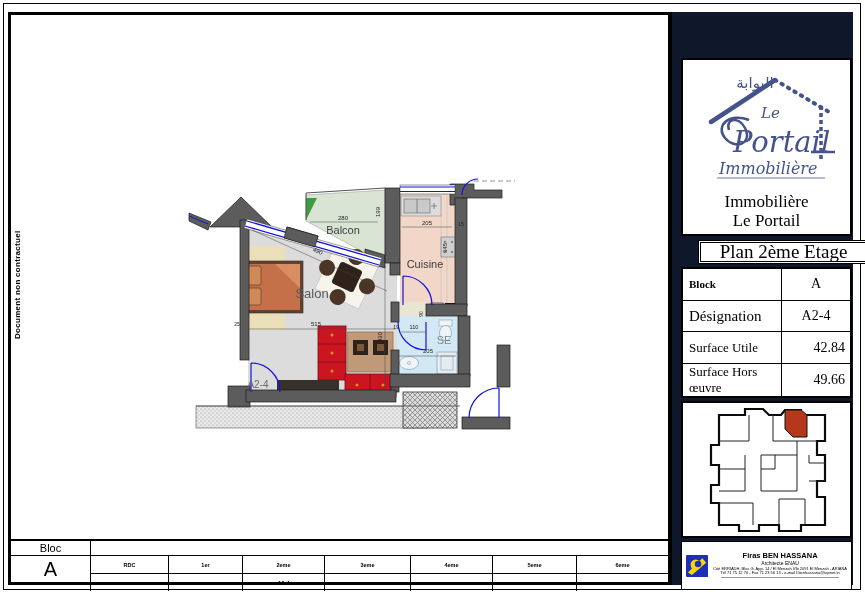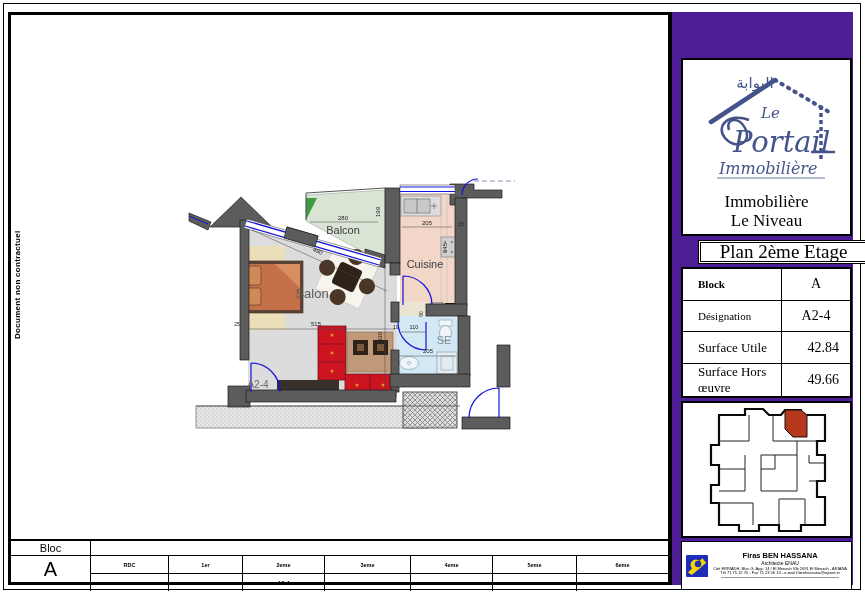--- a/index.html
+++ b/index.html
@@ -11,34 +11,34 @@
 
   
   .sidetext { position:absolute; left:13px; top:222px; width:15px; height:125px;
               writing-mode:vertical-rl; transform:rotate(180deg);
               font-size:8px; font-weight:bold; letter-spacing:.3px; text-align:center; }
 
   
   .plan-svg { position:absolute; left:185px; top:162px; }
 
   
-  .panel { position:absolute; left:668px; top:12px; width:185px; bottom:9px; border-left:4px solid #000; background:#4c1d95; }
+  .panel { position:absolute; left:668px; top:12px; width:185px; bottom:9px; border-left:4px solid #000; background:#0f172a; }
   .pbox { position:absolute; left:9px; width:171px; background:#fff; }
   .logo-box { top:46px; height:178px; border:2px solid #000; text-align:center; }
   .firm-name { font-family:"Liberation Serif", serif; font-size:17px; line-height:19px; color:#000; }
   .title-box { top:228px; height:24px; border:3px double #000; display:flex; align-items:center; justify-content:center;
                font-family:"Liberation Serif", serif; font-size:19px;margin-left:17px; }
   .info-box { top:255px; height:131px; border:2px solid #000; display:flex; flex-direction:column; }
   .info-row { flex:1; display:flex; border-bottom:1px solid #000; font-family:"Liberation Serif", serif; }
   .info-row:last-child { border-bottom:none; }
-  .info-lbl { width:99px; border-right:1px solid #000; display:flex; align-items:center; padding-left:15px; }
+  .info-lbl { width:99px; border-right:1px solid #000; display:flex; align-items:center; padding-left:6px; }
   .info-val { flex:1; display:flex; align-items:center; justify-content:center; font-size:14px; }
-  .info-val.num { justify-content:flex-end; padding-right:11px; }
+  .info-val.num { justify-content:flex-end; padding-right:5px; }
   .lbl-b { font-weight:bold; font-size:11px; }
-  .lbl-m { font-size:11px; }
+  .lbl-m { font-size:15px; }
   .lbl-s { font-size:13px; }
   .keyplan-box { top:389px; height:137px; border:2px solid #000; display:flex; align-items:center; justify-content:center; }
   .contact-box { top:529px; height:49px; border:1px solid #000; display:flex; align-items:center; padding:2px 4px; gap:5px; }
   .contact-txt { flex:1; text-align:center; line-height:1.15; }
   .c-name { font-size:7.5px; font-weight:bold; }
   .c-role { font-size:5px; }
   .c-addr { font-size:4px; white-space:nowrap; }
   .c-tel  { font-size:4px; white-space:nowrap; }
   .c-rule { height:2px; border-top:1px solid #999; margin:1px 8px 0; }
 
@@ -234,21 +234,21 @@
         <path d="M138,46 V100" stroke="#44548a" stroke-width="3.5" stroke-dasharray="4,3" fill="none"></path>
         <path d="M128,92 H152" stroke="#44548a" stroke-width="2.5" fill="none"></path>
         <text x="72" y="28" font-size="15" fill="#44548a" font-family="DejaVu Sans, sans-serif" text-anchor="middle">البوابة</text>
         <path d="M66,60 C46,52 32,66 42,78 C52,90 70,84 62,68 C56,56 42,58 46,70" stroke="#44548a" stroke-width="2.5" fill="none"></path>
         <text x="78" y="58" font-size="15" font-style="italic" fill="#44548a" font-family="DejaVu Serif, serif">Le</text>
         <text x="50" y="92" font-size="29" font-style="italic" fill="#44548a" font-family="DejaVu Serif, serif">Portail</text>
         <text x="36" y="114" font-size="16" font-style="italic" fill="#44548a" font-family="DejaVu Serif, serif">Immobilière</text>
         <path d="M34,118 H142" stroke="#44548a" stroke-width="0.8" fill="none"></path>
       </svg>
       <div class="firm-name">Immobilière</div>
-      <div class="firm-name">Le Niveau</div>
+      <div class="firm-name">Le Portail</div>
     </div>
 
     <div class="pbox title-box">Plan 2ème Etage</div>
 
     <div class="pbox info-box">
       <div class="info-row">
         <div class="info-lbl lbl-b">Block</div>
         <div class="info-val">A</div>
       </div>
       <div class="info-row">

